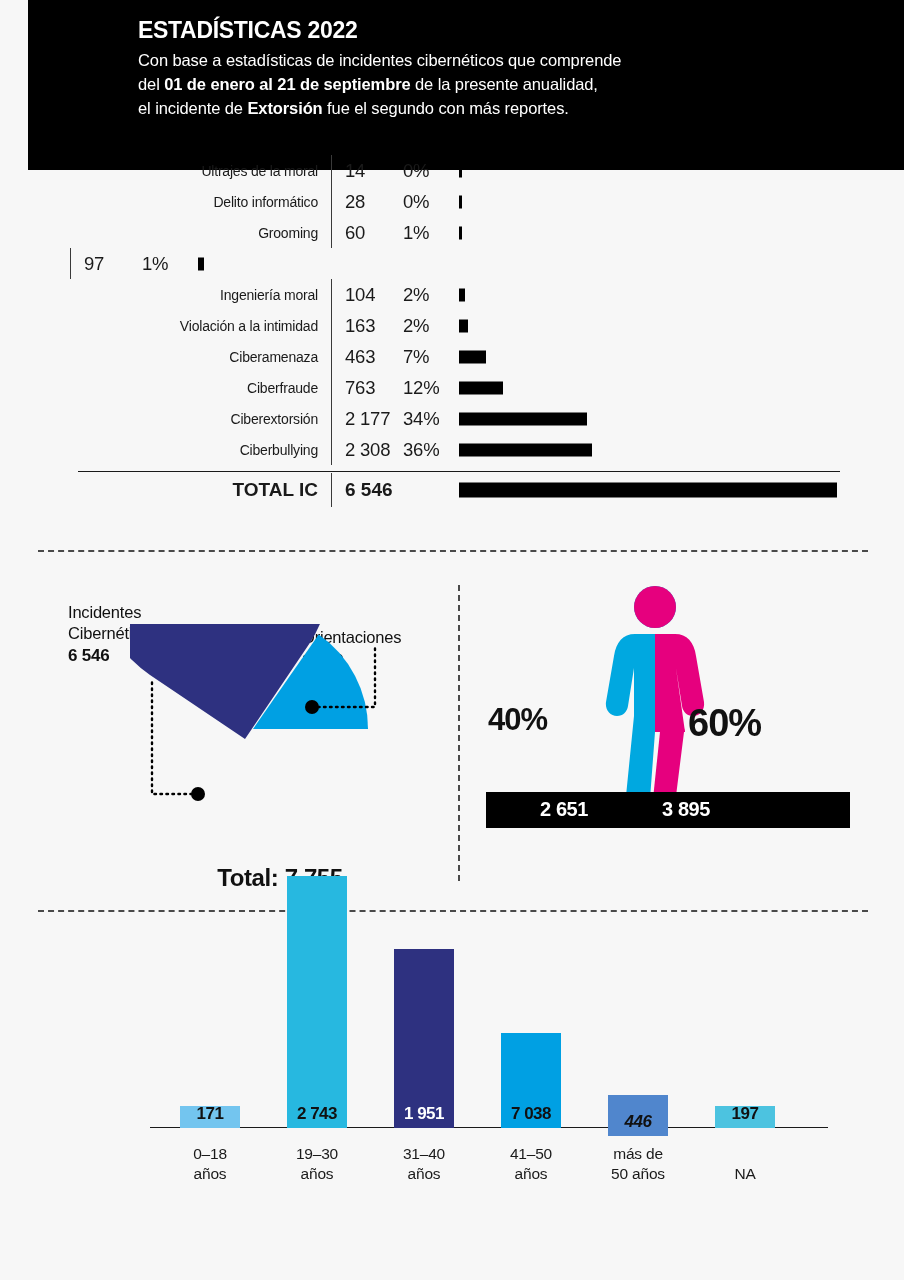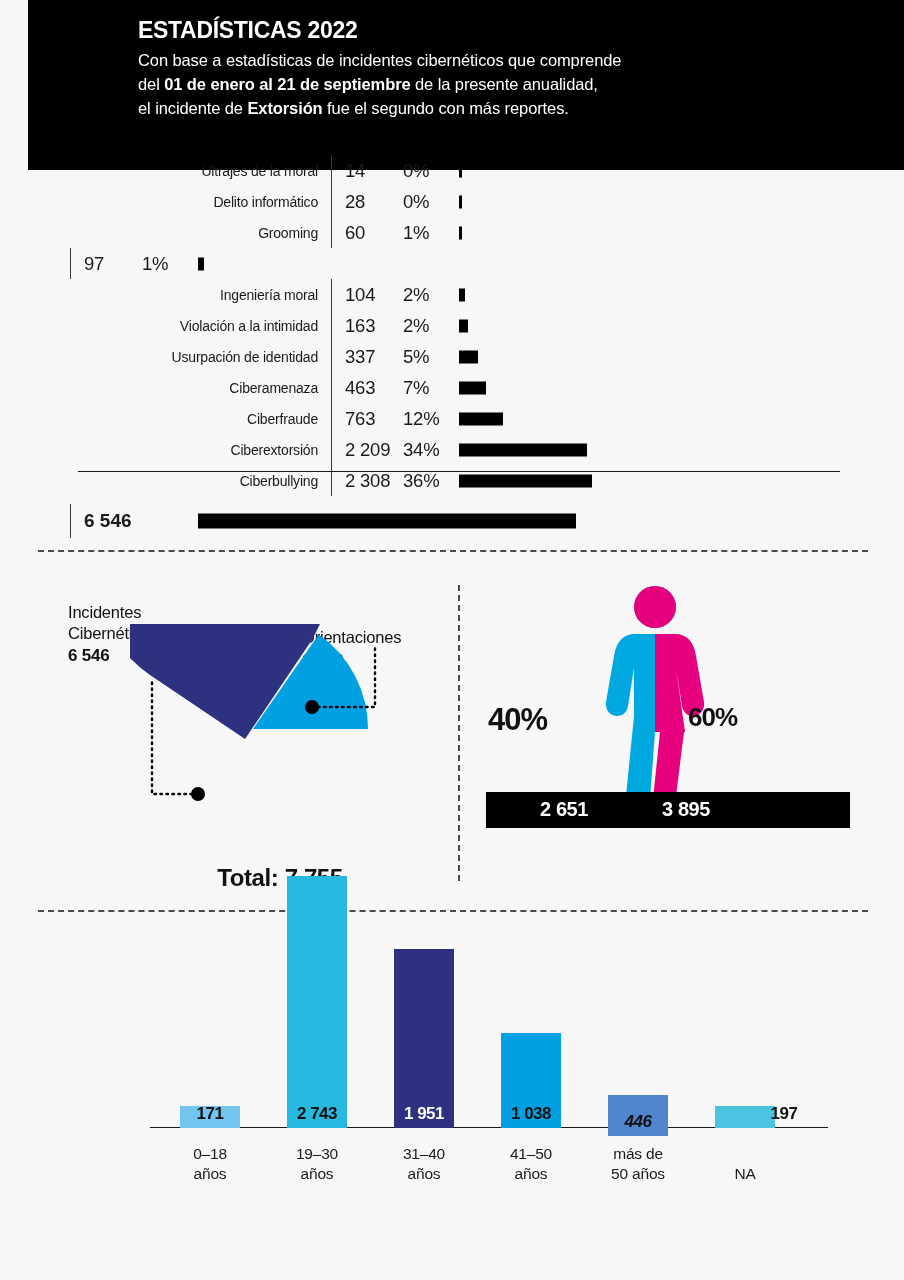--- a/index.html
+++ b/index.html
@@ -92,21 +92,21 @@
   }
 
   
   .gender-wrap{position:absolute;left:470px;top:20px;width:420px;height:310px;}
   .gender-svg{position:absolute;left:120px;top:10px;}
   .pct-left{
     position:absolute;left:18px;top:130px;font-size:31px;font-weight:bold;
     color:#111;letter-spacing:-1px;
   }
   .pct-right{
-    position:absolute;left:218px;top:130px;font-size:26px;font-weight:bold;
+    position:absolute;left:218px;top:130px;font-size:38px;font-weight:bold;
     color:#111;letter-spacing:-1px;
   }
   .gbar{
     position:absolute;left:16px;top:220px;width:364px;height:36px;background:#000;
   }
   .gbar-l{
     position:absolute;left:70px;top:226px;font-size:20px;font-weight:bold;color:#fff;
     letter-spacing:-0.4px;
   }
   .gbar-r{
@@ -193,60 +193,53 @@
       </div>
       <div class="trow">
         <div class="c-label">Violación a la intimidad</div>
         <div class="c-value">163</div>
         <div class="c-pct">2%</div>
         <div class="c-bar">
           <div class="bar" style="width: 9.41247px;"></div>
         </div>
       </div>
       <div class="trow">
-        <div class="c-label">Usurpación de identidad</div>
-        <div class="c-value">337</div>
-        <div class="c-pct">5%</div>
-        <div class="c-bar">
-          <div class="bar" style="width: 19.4601px;"></div>
-        </div>
-      </div>
-      <div class="trow">
         <div class="c-label">Ciberamenaza</div>
         <div class="c-value">463</div>
         <div class="c-pct">7%</div>
         <div class="c-bar">
           <div class="bar" style="width: 26.736px;"></div>
         </div>
       </div>
       <div class="trow">
         <div class="c-label">Ciberfraude</div>
         <div class="c-value">763</div>
         <div class="c-pct">12%</div>
         <div class="c-bar">
           <div class="bar" style="width: 44.0596px;"></div>
         </div>
       </div>
       <div class="trow">
         <div class="c-label">Ciberextorsión</div>
-        <div class="c-value">2 209</div>
+        <div class="c-value">2 177</div>
         <div class="c-pct">34%</div>
         <div class="c-bar">
           <div class="bar" style="width: 127.559px;"></div>
         </div>
       </div>
       <div class="trow">
         <div class="c-label">Ciberbullying</div>
         <div class="c-value">2 308</div>
         <div class="c-pct">36%</div>
         <div class="c-bar">
           <div class="bar" style="width: 133.276px;"></div>
         </div>
       </div>
       <div class="trow total" style="margin-top: 8px;">
+        <div class="c-label">TOTAL IC</div>
         <div class="c-value">6 546</div>
         <div class="c-pct"></div>
         <div class="c-bar">
           <div class="bar" style="width: 378px;"></div>
         </div>
       </div>
     </div>
   <div class="total-sep"></div>
 </div>
 
@@ -333,30 +326,30 @@
       </div>
       <div class="agelab" style="left: 117px;"><span>19–30</span><br><span>años</span></div>
       <div class="agebar" style="left: 244px; height: 179.239px;">
         <div class="fill" style="height: 179.239px; background: rgb(46, 49, 128);">
           <div class="val" style="color: rgb(255, 255, 255);">1 951</div>
         </div>
       </div>
       <div class="agelab" style="left: 224px;"><span>31–40</span><br><span>años</span></div>
       <div class="agebar" style="left: 351px; height: 95.3613px;">
         <div class="fill" style="height: 95.3613px; background: rgb(0, 160, 227);">
-          <div class="val" style="color: rgb(17, 17, 17);">1 038</div>
+          <div class="val" style="color: rgb(17, 17, 17);">7 038</div>
         </div>
       </div>
       <div class="agelab" style="left: 331px;"><span>41–50</span><br><span>años</span></div>
       <div class="agebar" style="left: 458px; height: 33px; font-style: italic;">
         <div class="fill" style="height: 40.9741px; background: rgb(80, 134, 205);">
           <div class="val" style="color: rgb(17, 17, 17);">446</div>
         </div>
       </div>
       <div class="agelab" style="left: 438px;"><span>más de</span><br><span>50 años</span></div>
       <div class="agebar" style="left: 565px; height: 22px;">
         <div class="fill" style="height: 22px; background: rgb(76, 195, 224);">
-          <div class="val" style="color: rgb(17, 17, 17); padding-left: 39px;">197</div>
+          <div class="val" style="color: rgb(17, 17, 17);">197</div>
         </div>
       </div>
       <div class="agelab" style="left: 545px;"><span>NA</span><br><span></span></div>
     </div>
 </div>
 
 </body></html>

